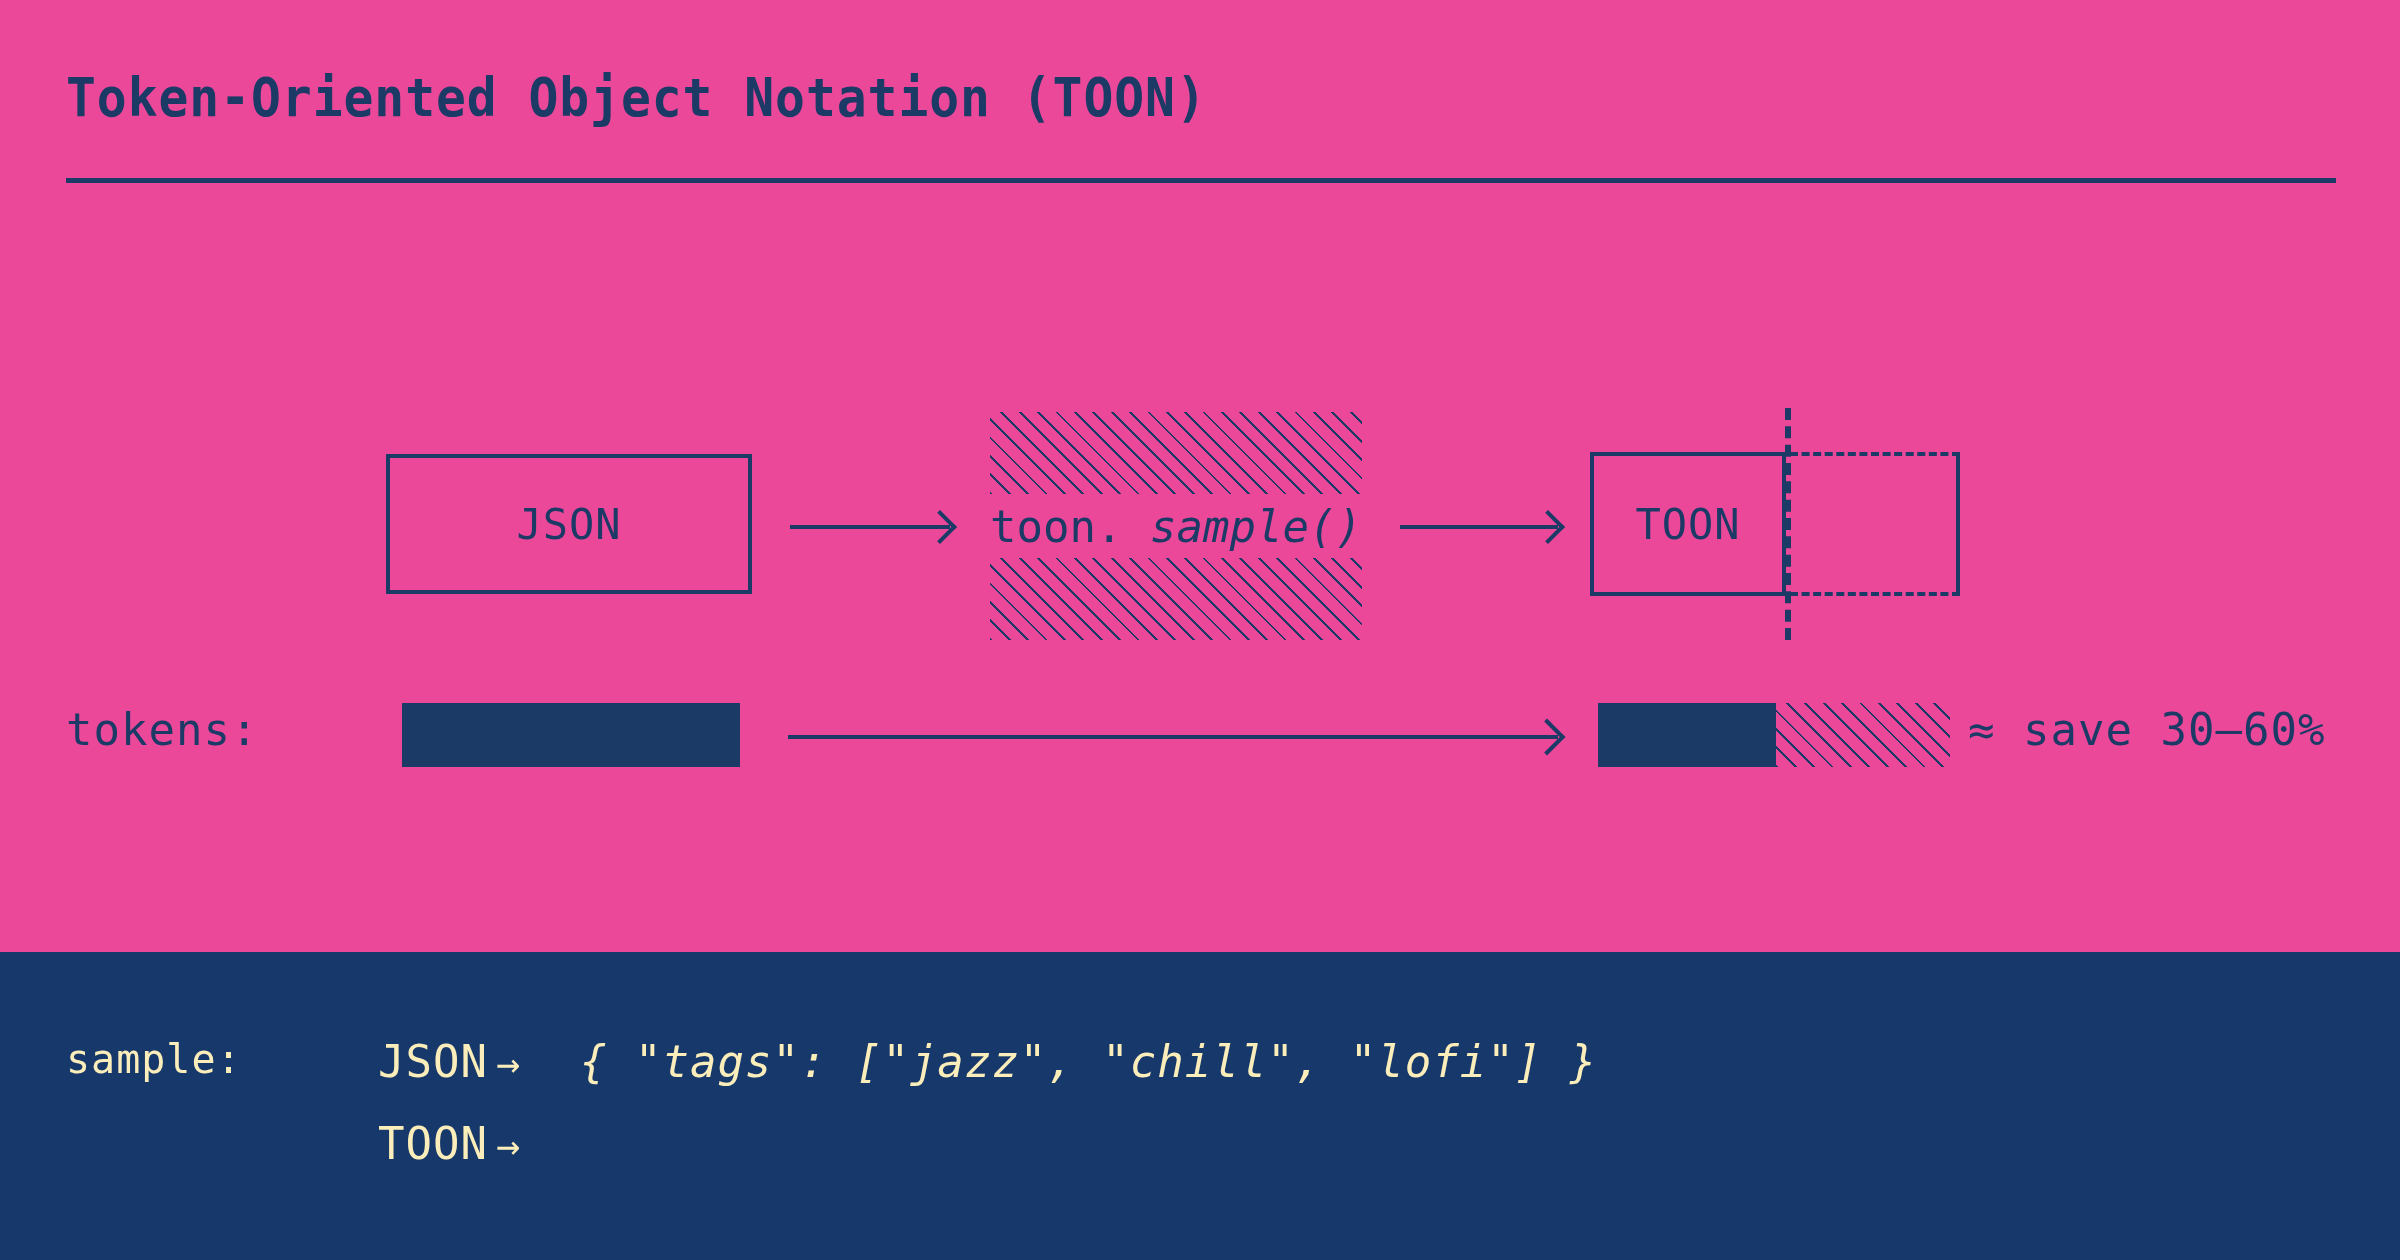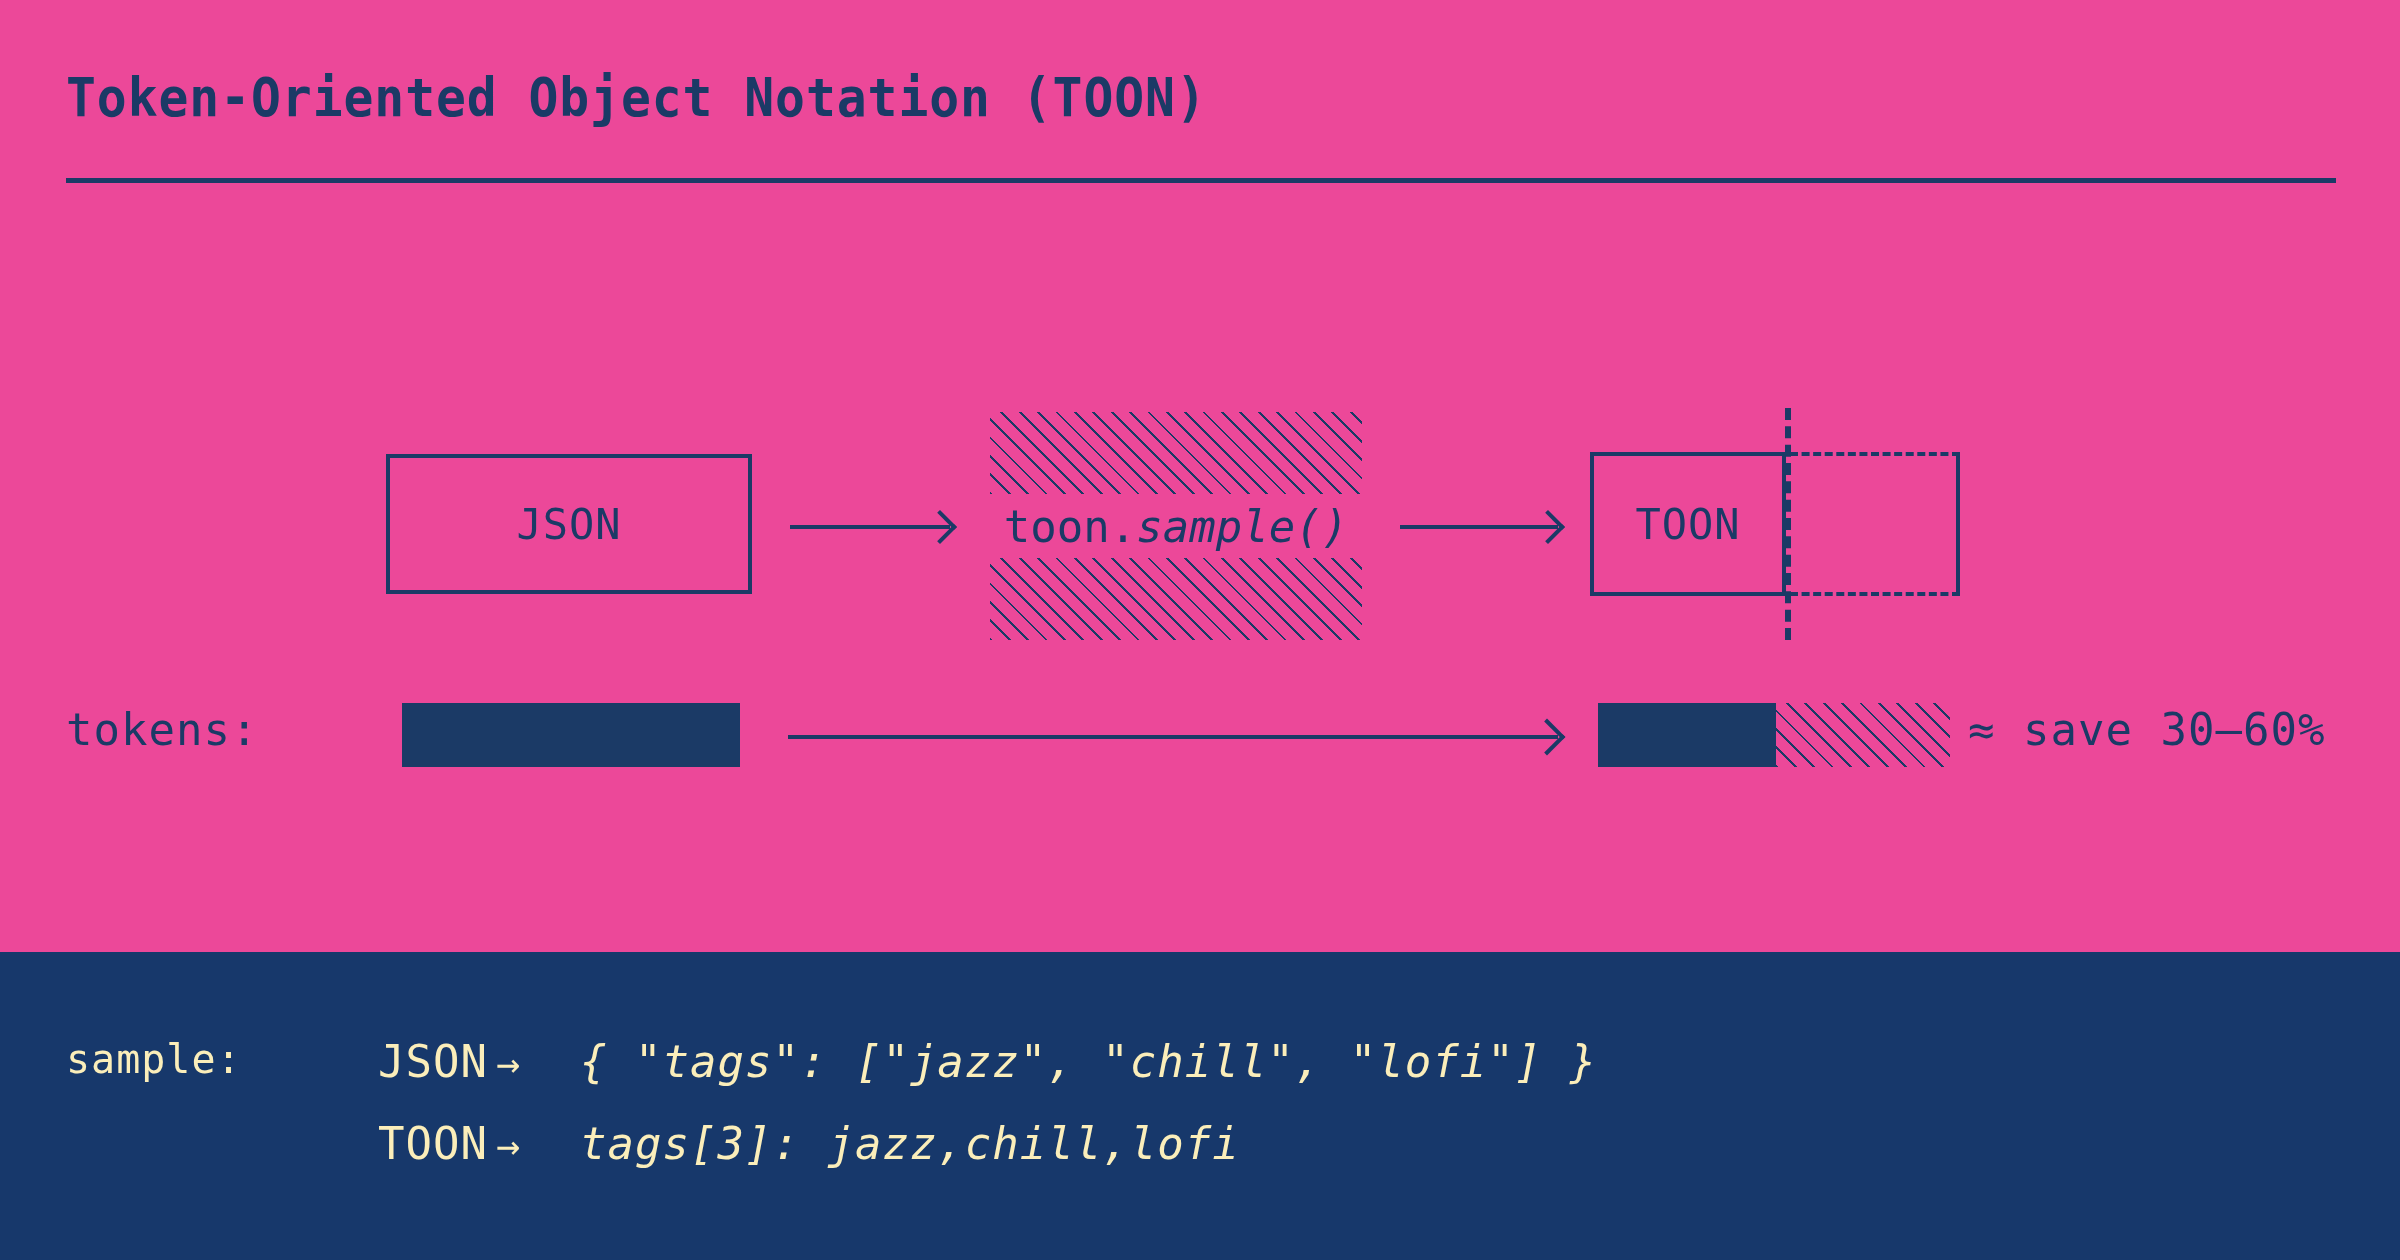--- a/index.html
+++ b/index.html
@@ -95,21 +95,21 @@
     width: 372px; height: 82px;
   }
   #encode-label {
     position: absolute;
     left: 990px;
     top: 494px;
     width: 372px;
     height: 64px;
     display: flex;
     align-items: center;
-    justify-content: center;
+    justify-content: space-between;
     font-size: 44px;
     white-space: nowrap;
   }
   #encode-label .ital { font-style: italic; }
 
   
   #toon-box {
     position: absolute;
     left: 1590px;
     top: 452px;
@@ -277,16 +277,15 @@
 
   <div id="sample-row-json" class="sample-row">
     <span class="sample-kind">JSON</span>
     <span class="sample-arrow">→</span>
     <span class="sample-code">{ "tags": ["jazz", "chill", "lofi"] }</span>
   </div>
 
   <div id="sample-row-toon" class="sample-row">
     <span class="sample-kind">TOON</span>
     <span class="sample-arrow">→</span>
-    <span class="sample-code">tags[3]: jazz,chill,lofi</span>
   </div>
 
 </div>
 
 </body></html>

